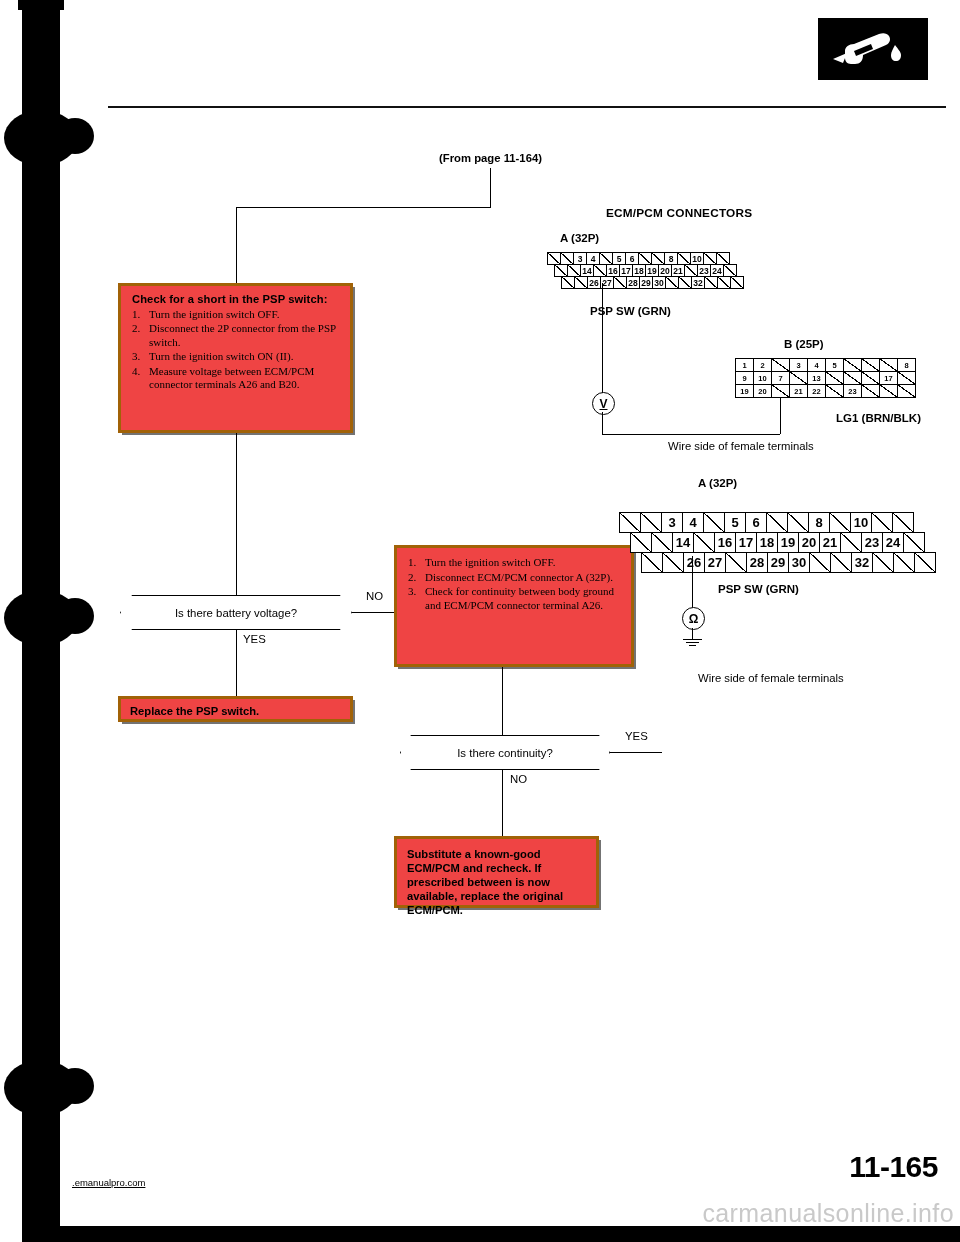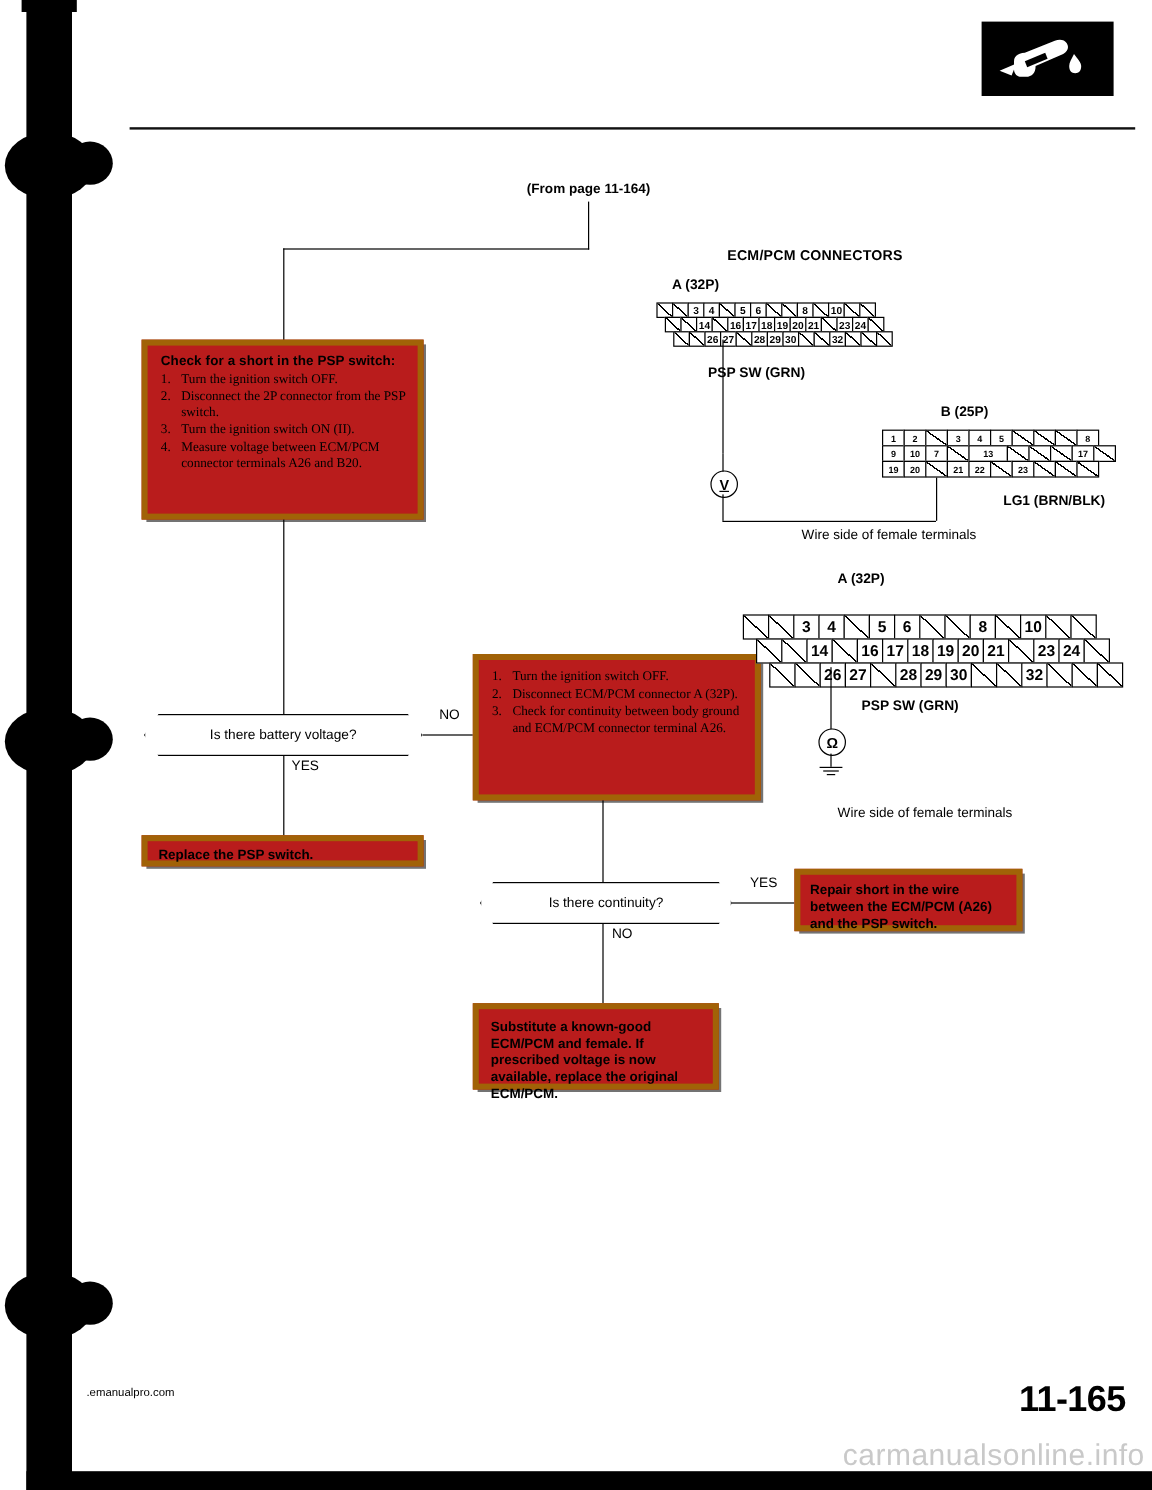--- a/index.html
+++ b/index.html
@@ -29,21 +29,21 @@
         display:flex;align-items:center;justify-content:center;}
   .logo svg{width:92px;height:48px;}
   .top-rule{position:absolute;left:108px;top:106px;width:838px;height:2px;background:#111;}
 
   
   .ln{position:absolute;background:#000;}
   .lnh{height:1px;}
   .lnv{width:1px;}
 
   .pbox{
-    position:absolute;border:5px solid #a16207;background:#b91c1c;
+    position:absolute;border:3px solid #a16207;background:#ef4444;
     box-shadow:3px 3px 0 -1px rgba(0,0,0,.55);
     box-sizing:border-box;
   }
   .pbox .inner{padding:7px 9px 8px 11px;}
   .pbox .ttl{font-weight:bold;font-size:11.2px;line-height:13.5px;letter-spacing:.1px;}
   .pbox ol{margin:1px 0 0 0;padding:0;list-style:none;counter-reset:st;}
   .pbox ol li{
     counter-increment:st;position:relative;padding-left:17px;
     font-size:11px;line-height:13.6px;margin-top:1px;font-family:Liberation Serif, serif;
   }
@@ -86,21 +86,21 @@
 
   
   .meter{position:absolute;width:21px;height:21px;border:1.4px solid #000;border-radius:50%;
          display:flex;align-items:center;justify-content:center;font-size:12px;font-weight:bold;background:#fff;}
   .meter span{text-decoration:underline;}
   .gnd{position:absolute;}
   .gnd i{position:absolute;background:#000;display:block;}
 
   
   .pageno{position:absolute;right:22px;bottom:58px;font-size:30px;font-weight:bold;letter-spacing:-.5px;}
-  .site{position:absolute;left:72px;bottom:76px;font-size:9.5px;}
+  .site{position:absolute;left:72px;bottom:54px;font-size:9.5px;text-decoration:underline;}
   .wm{position:absolute;right:6px;bottom:14px;font-size:25px;color:#c9c9c9;letter-spacing:.4px;}
 </style>
 </head>
 <body>
 
 <div class="page">
 
   <div class="spine-taper"></div>
   <div class="spine"></div>
   <div class="spine-hole h1"></div>
@@ -175,29 +175,24 @@
     <div class="shadow"></div>
       <div class="shape"></div>
     <div class="txt">Is there continuity?</div>
   </div>
   <div class="branch" style="left:625px;top:730px;">YES</div>
   <div class="branch" style="left:510px;top:773px;">NO</div>
 
   <div class="ln lnh" style="left:610px;top:752px;width:52px;"></div>
   <div class="ln lnv" style="left:502px;top:770px;height:66px;"></div>
 
-  <div class="pbox" style="left:662px;top:724px;width:190px;height:52px;">
-    <div class="inner" style="padding:6px 8px;">
-      <div class="solid">Repair short in the wire between the ECM/PCM (A26) and the PSP switch.</div>
-    </div>
-  </div>
 
   <div class="pbox" style="left:394px;top:836px;width:205px;height:72px;">
     <div class="inner" style="padding:8px 10px;">
-      <div class="solid">Substitute a known-good ECM/PCM and female. If prescribed voltage is now available, replace the original ECM/PCM.</div>
+      <div class="solid">Substitute a known-good ECM/PCM and recheck. If prescribed between is now available, replace the original ECM/PCM.</div>
     </div>
   </div>
 
   <div class="sect-title" style="left:606px;top:206px;">ECM/PCM CONNECTORS</div>
 
   <div class="conn-label" style="left:560px;top:232px;">A (32P)</div>
   <div class="conn" id="a-top" style="left:548px;top:252px;">
       <div class="cellrow" style="top: 0px; left: 0px;">
         <div class="cell x" style="width: 14px; height: 13px; margin-left: -1px; font-size: 8.5px;"></div>
         <div class="cell x" style="width: 14px; height: 13px; margin-left: -1px; font-size: 8.5px;"></div>
@@ -270,21 +265,21 @@
         <div class="cell x" style="width: 19px; height: 14px; margin-left: -1px; font-size: 7.5px;"></div>
         <div class="cell x" style="width: 19px; height: 14px; margin-left: -1px; font-size: 7.5px;"></div>
         <div class="cell x" style="width: 19px; height: 14px; margin-left: -1px; font-size: 7.5px;"></div>
         <div class="cell" style="width: 19px; height: 14px; margin-left: -1px; font-size: 7.5px;">8</div>
       </div>
       <div class="cellrow" style="top: 13px; left: 0px;">
         <div class="cell" style="width: 19px; height: 14px; margin-left: -1px; font-size: 7.5px;">9</div>
         <div class="cell" style="width: 19px; height: 14px; margin-left: -1px; font-size: 7.5px;">10</div>
         <div class="cell" style="width: 19px; height: 14px; margin-left: -1px; font-size: 7.5px;">7</div>
         <div class="cell x" style="width: 19px; height: 14px; margin-left: -1px; font-size: 7.5px;"></div>
-        <div class="cell" style="width: 33px; height: 14px; margin-left: -1px; font-size: 7.5px;">13</div>
+        <div class="cell" style="width: 19px; height: 14px; margin-left: -1px; font-size: 7.5px;">13</div>
         <div class="cell x" style="width: 19px; height: 14px; margin-left: -1px; font-size: 7.5px;"></div>
         <div class="cell x" style="width: 19px; height: 14px; margin-left: -1px; font-size: 7.5px;"></div>
         <div class="cell x" style="width: 19px; height: 14px; margin-left: -1px; font-size: 7.5px;"></div>
         <div class="cell" style="width: 19px; height: 14px; margin-left: -1px; font-size: 7.5px;">17</div>
         <div class="cell x" style="width: 19px; height: 14px; margin-left: -1px; font-size: 7.5px;"></div>
       </div>
       <div class="cellrow" style="top: 26px; left: 0px;">
         <div class="cell" style="width: 19px; height: 14px; margin-left: -1px; font-size: 7.5px;">19</div>
         <div class="cell" style="width: 19px; height: 14px; margin-left: -1px; font-size: 7.5px;">20</div>
         <div class="cell x" style="width: 19px; height: 14px; margin-left: -1px; font-size: 7.5px;"></div>

